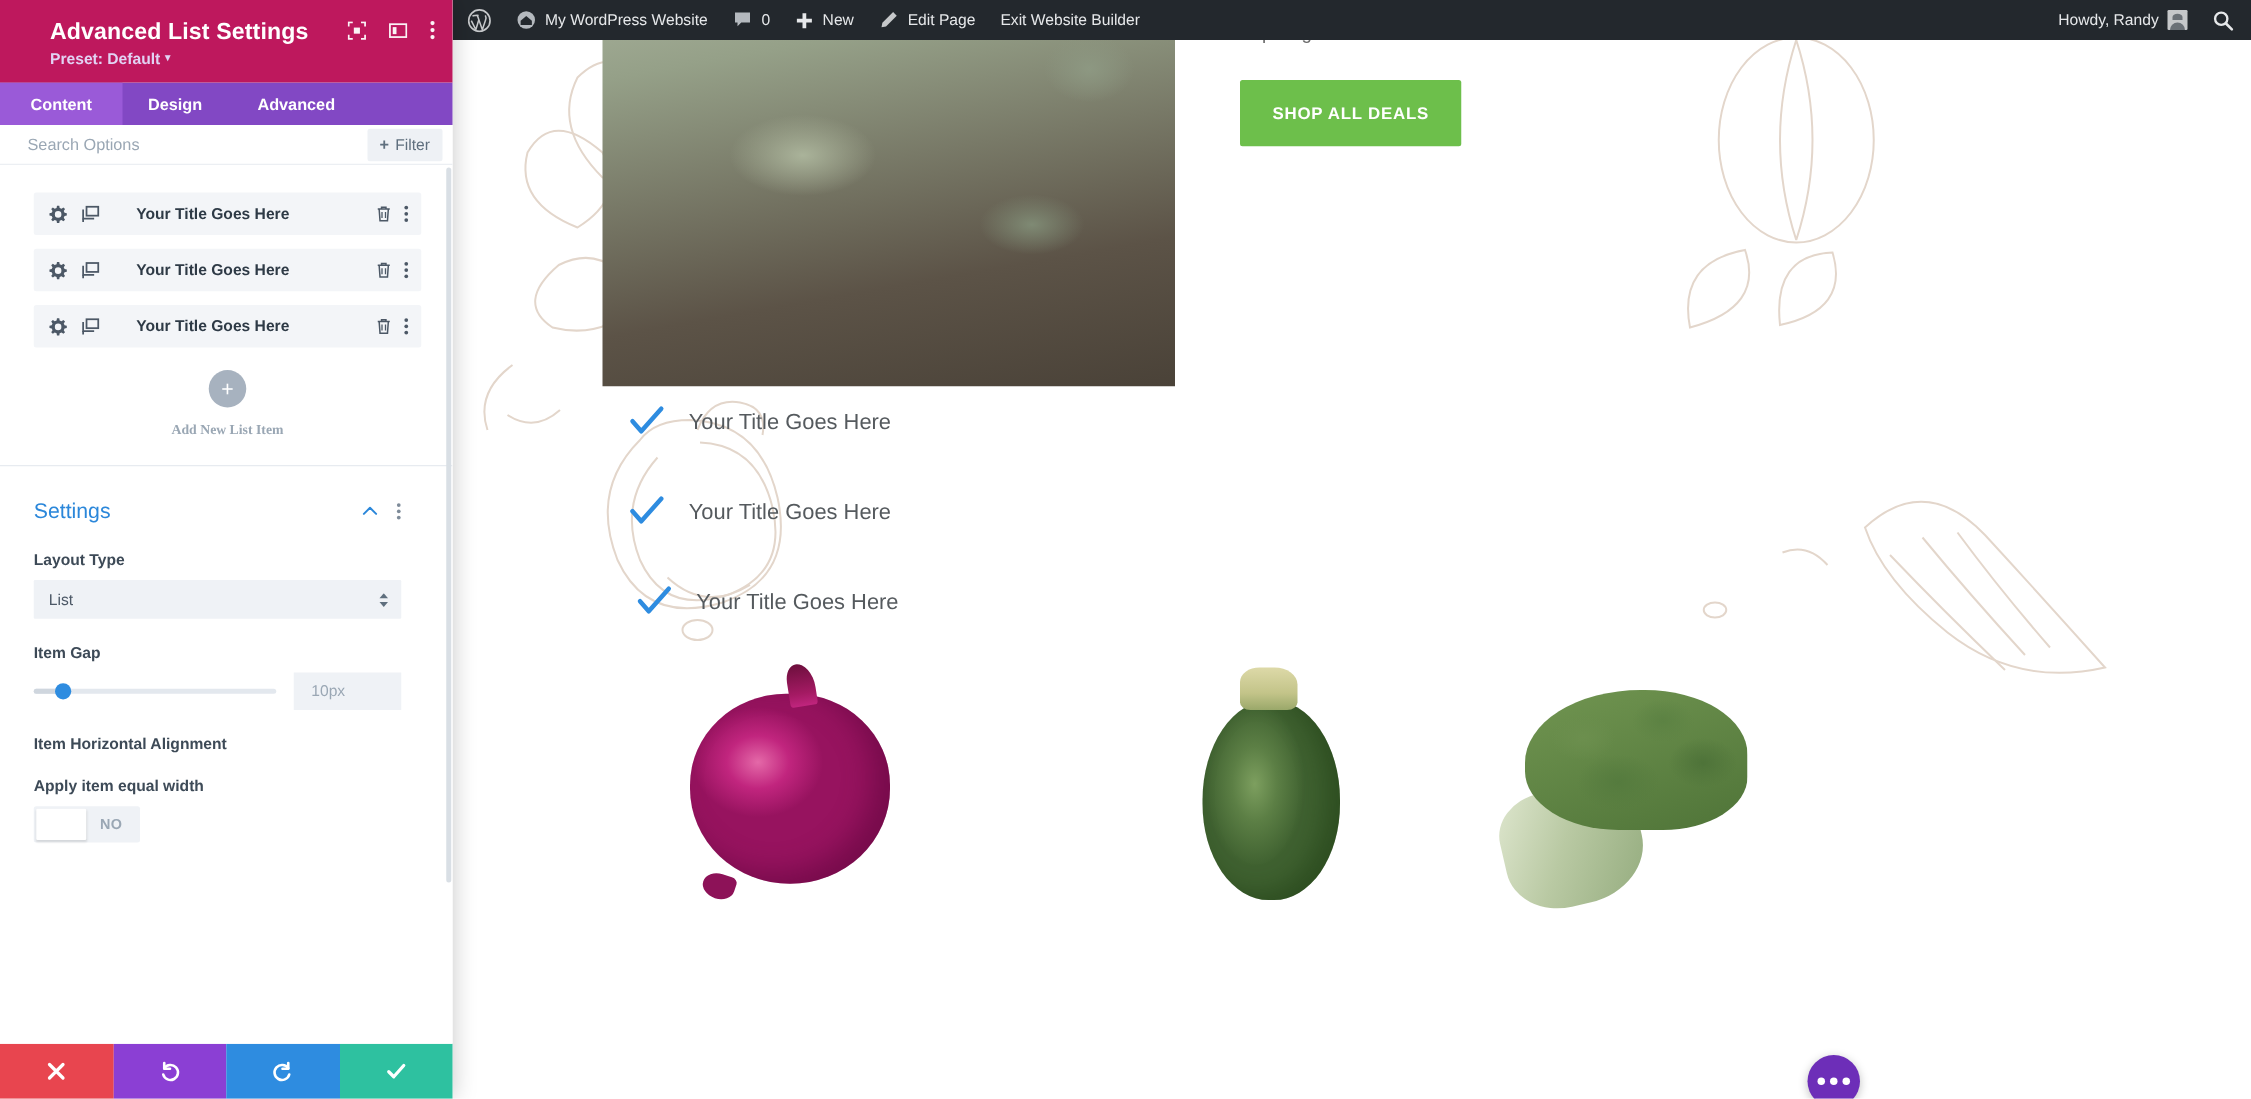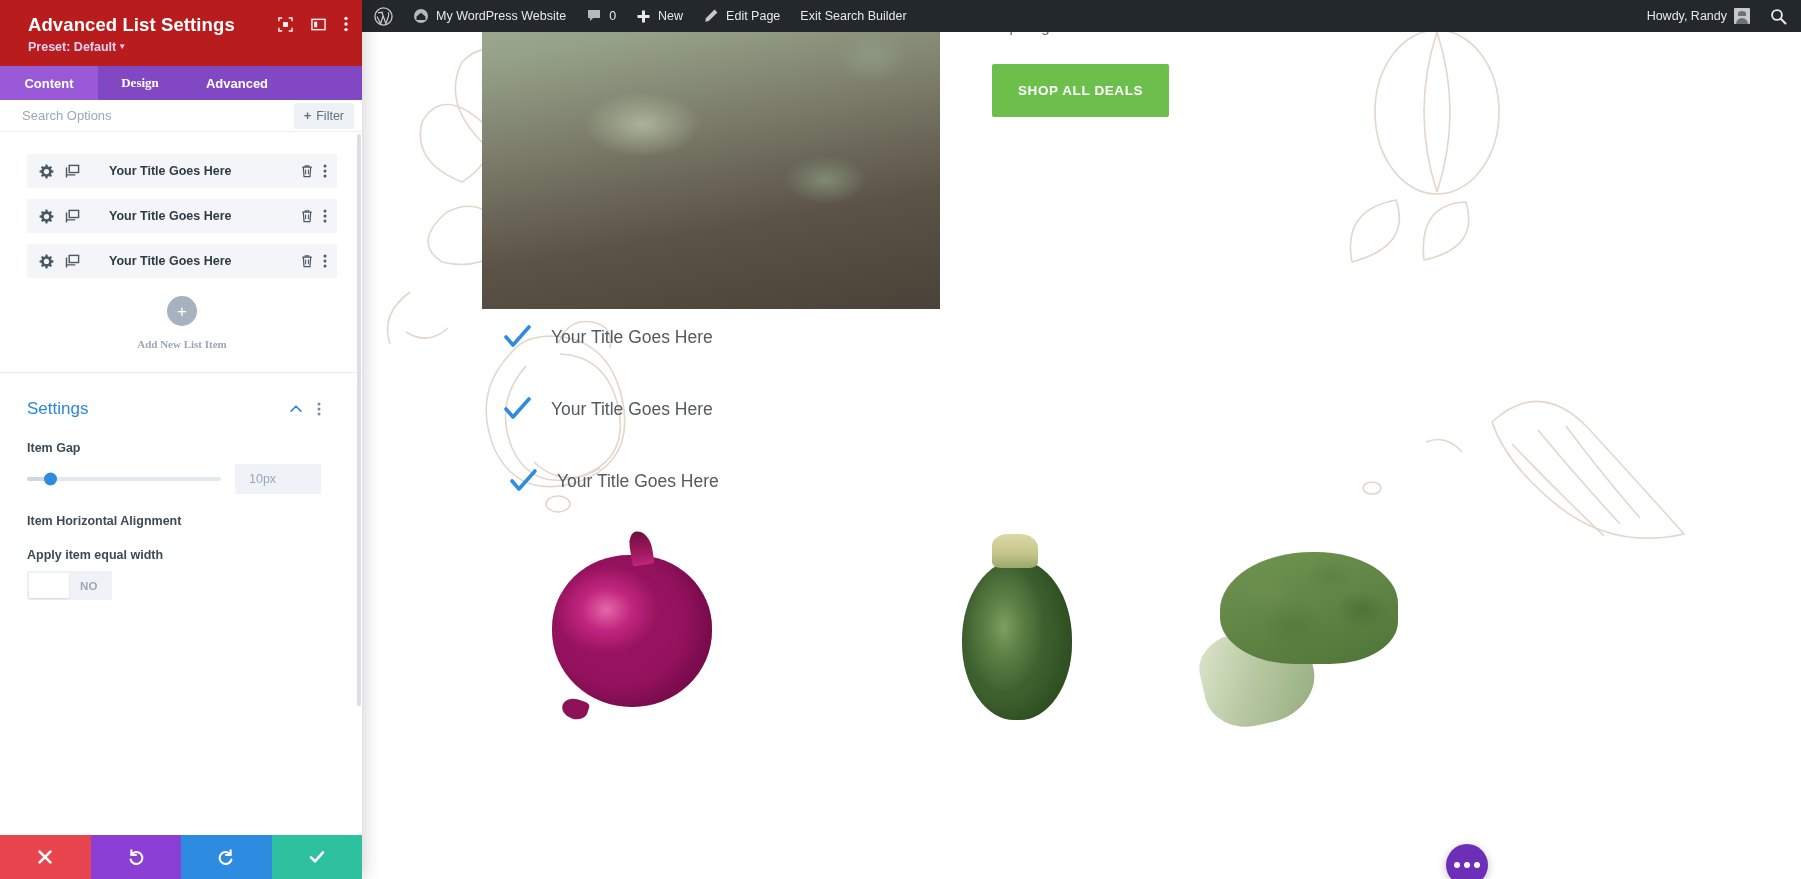--- a/index.html
+++ b/index.html
@@ -13,22 +13,22 @@
   
   #settings-panel {
     position: absolute; left: 0; top: 0;
     width: 362px; height: 879px;
     background: #fff;
     display: flex; flex-direction: column;
     box-shadow: 0 0 18px rgba(0,0,0,0.22);
     z-index: 50;
   }
   .panel-header {
-    background: #b91c1c;
-    padding: 14px 16px 12px 28px;
+    background: #be185d;
+    padding: 14px 16px 12px 40px;
     position: relative;
   }
   .panel-title {
     color: #fff; font-size: 18.5px; font-weight: bold;
     letter-spacing: .1px; line-height: 1.15;
   }
   .panel-preset {
     color: #e2d2f3; font-size: 12.5px; font-weight: bold;
     margin-top: 5px;
   }
@@ -41,21 +41,21 @@
 
   .panel-tabs {
     display: flex; background: #8248c4; height: 34px;
   }
   .panel-tab {
     flex: 0 0 auto; color: #fff; font-size: 13px; font-weight: bold;
     display: flex; align-items: center; justify-content: center;
     cursor: pointer; padding: 0 0;
   }
   .panel-tab.t-content { width: 98px; background: #9a5ad8; }
-  .panel-tab.t-design { width: 84px; font-family: Liberation Serif, serif; }
+  .panel-tab.t-design { width: 84px; }
   .panel-tab.t-advanced { width: 110px; }
 
   .search-row {
     display: flex; align-items: center;
     height: 32px; border-bottom: 1px solid #eceff3;
     background: #fff;
   }
   .search-input {
     flex: 1; border: 0; outline: none; background: transparent;
     font-family: "Liberation Sans", sans-serif;
@@ -411,21 +411,21 @@
     </svg>
     <span>New</span>
   </div>
   <div class="ab-item">
     <svg width="16" height="16" viewBox="0 0 16 16">
       <path d="M11.5 1.6 l2.9 2.9 l-8.6 8.6 l-3.6 .7 l.7-3.6 z" fill="#c6c8ca"></path>
     </svg>
     <span>Edit Page</span>
   </div>
   <div class="ab-item">
-    <span>Exit Search Builder</span>
+    <span>Exit Website Builder</span>
   </div>
   <div class="ab-spacer"></div>
   <div class="ab-item">
     <span>Howdy, Randy</span>
     <span class="ab-avatar"></span>
   </div>
   <div class="ab-item" style="padding-right:14px;">
     <svg width="17" height="17" viewBox="0 0 18 18">
       <circle cx="7.4" cy="7.4" r="5.2" fill="none" stroke="#e6e8ea" stroke-width="2"></circle>
       <path d="M11.4 11.4 L16.4 16.4" stroke="#e6e8ea" stroke-width="2.2" stroke-linecap="round"></path>
@@ -593,20 +593,32 @@
         </span>
         <span class="sec-ico dots">
           <svg width="4" height="14" viewBox="0 0 4 14">
             <circle cx="2" cy="2" r="1.5" fill="#7e8b99"></circle>
             <circle cx="2" cy="7" r="1.5" fill="#7e8b99"></circle>
             <circle cx="2" cy="12" r="1.5" fill="#7e8b99"></circle>
           </svg>
         </span>
       </div>
 
+      <div class="field">
+        <div class="field-label">Layout Type</div>
+        <div class="select-box">
+          <span>List</span>
+          <span class="select-arrows">
+            <svg width="8" height="11" viewBox="0 0 8 11">
+              <path d="M4 0 L7.4 4 H.6 Z" fill="#5f6f7e"></path>
+              <path d="M4 11 L7.4 7 H.6 Z" fill="#5f6f7e"></path>
+            </svg>
+          </span>
+        </div>
+      </div>
 
       <div class="field">
         <div class="field-label">Item Gap</div>
         <div class="slider-row">
           <div class="slider-track">
             <div class="slider-fill"></div>
             <div class="slider-knob"></div>
           </div>
           <div class="slider-value">10px</div>
         </div>

